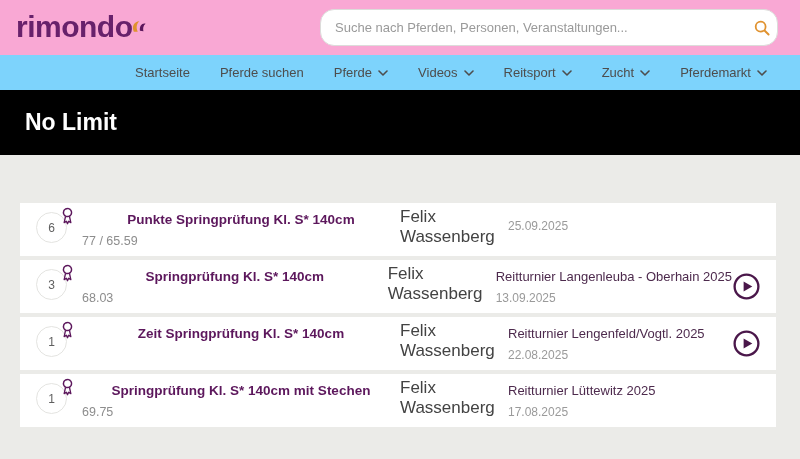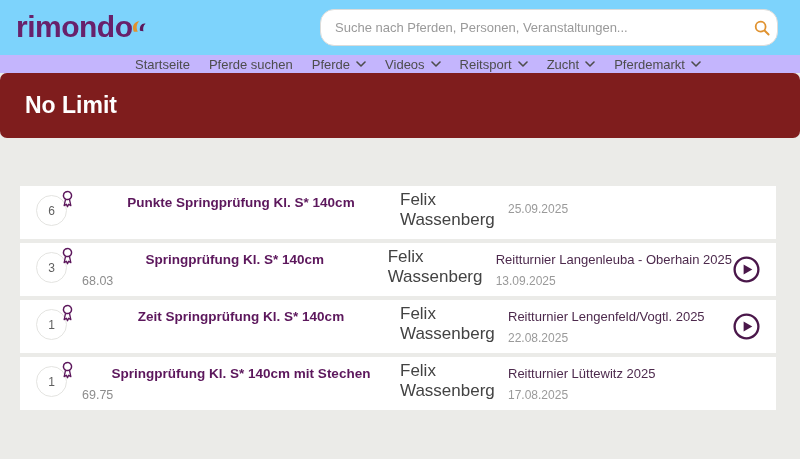--- a/index.html
+++ b/index.html
@@ -1,41 +1,41 @@
 <!DOCTYPE html>
 <html><head>
 <meta charset="utf-8">
 <style>
   * { margin:0; padding:0; box-sizing:border-box; }
   html,body { width:800px; height:459px; overflow:hidden; }
   body { font-family:"Liberation Sans", sans-serif; background:#ebebe8; }
 
   
-  .topbar { position:relative; height:55px; background:#7dd3fc; }
+  .topbar { position:relative; height:55px; background:#f9a8d4; }
   .logo { position:absolute; left:16px; top:10px; display:inline-block;
           font-size:30px; font-weight:700; letter-spacing:-0.5px; color:#68216b;
           cursor:pointer; }
   .logo-mark { position:absolute; top:-3px; right:-14px; }
   .search-box { position:absolute; left:320px; top:9px; width:458px; height:37px;
                 background:#fff; border:1px solid #dcdcda; border-radius:14px;
                 display:flex; align-items:center; }
   .search-box input { flex:1; border:none; outline:none; font-size:13px; color:#444;
                       padding:0 10px 0 14px; font-family:"Liberation Sans", sans-serif; background:transparent; }
   .search-box input::placeholder { color:#9a9a9a; }
   .search-ic { width:30px; display:flex; justify-content:center; cursor:pointer; }
 
   
-  .navbar { height:18px; background:#c4b5fd; display:flex; align-items:center;
-            padding-left:135px; gap:19px; }
+  .navbar { height:35px; background:#7dd3fc; display:flex; align-items:center;
+            padding-left:135px; gap:30px; }
   .nav-item { display:flex; align-items:center; gap:6px; font-size:13px; color:#4d4d4d;
               cursor:pointer; white-space:nowrap; }
   .chev { display:inline-flex; color:#4d4d4d; }
 
   
-  .hero { height:65px; background:#7f1d1d; display:flex; align-items:center; padding:0 28px 0 25px;border-radius:7px; }
+  .hero { height:65px; background:#000000; display:flex; align-items:center; padding:0 28px 0 25px; }
   .hero h1 { color:#ffffff; font-size:23px; font-weight:700; }
   .follow-btn { margin-left:auto; background:transparent; color:#ffffff; font-size:13px;
                 font-weight:700; border:1px solid rgba(255,255,255,0.85); border-radius:3px;
                 padding:7px 19px; cursor:pointer; font-family:"Liberation Sans", sans-serif; }
 
   
   .content { padding:48px 24px 0 20px; }
   .content h2 { font-size:21px; font-weight:700; color:#5a6b5e; margin:0 0 20px 5px; }
 
   .results { width:756px; }
@@ -154,20 +154,21 @@
       </span>
       <span class="rosette">
         <svg width="19" height="21" viewBox="0 0 24 24">
           <circle cx="12" cy="8.3" r="5.1" fill="none" stroke="#5c175c" stroke-width="1.9" stroke-dasharray="2.3 1.2" stroke-linecap="round"></circle>
           <path d="M9.5 13.2 L7.8 21 L10.6 19.3 L12 22.4 L13.4 19.3 L16.2 21 L14.5 13.2" fill="none" stroke="#5c175c" stroke-width="1.7" stroke-linejoin="round"></path>
         </svg>
       </span>
     </div>
     <div class="col-main">
       <div class="r-title">Punkte Springprüfung Kl. S* 140cm</div>
+      <div class="r-score">77 / 65.59</div>
     </div>
     <div class="col-rider">Felix Wassenberg</div>
     <div class="col-tournament">
       <div class="t-date">25.09.2025</div>
     </div>
     <div class="col-play">
       <span class="play-btn" style="visibility: hidden;">
         <svg width="29" height="29" viewBox="0 0 30 30">
           <circle cx="15" cy="15" r="12.3" fill="none" stroke="#4a174a" stroke-width="2.4"></circle>
           <path d="M12 9.8 L21 15 L12 20.2 Z" fill="#4a174a"></path>

